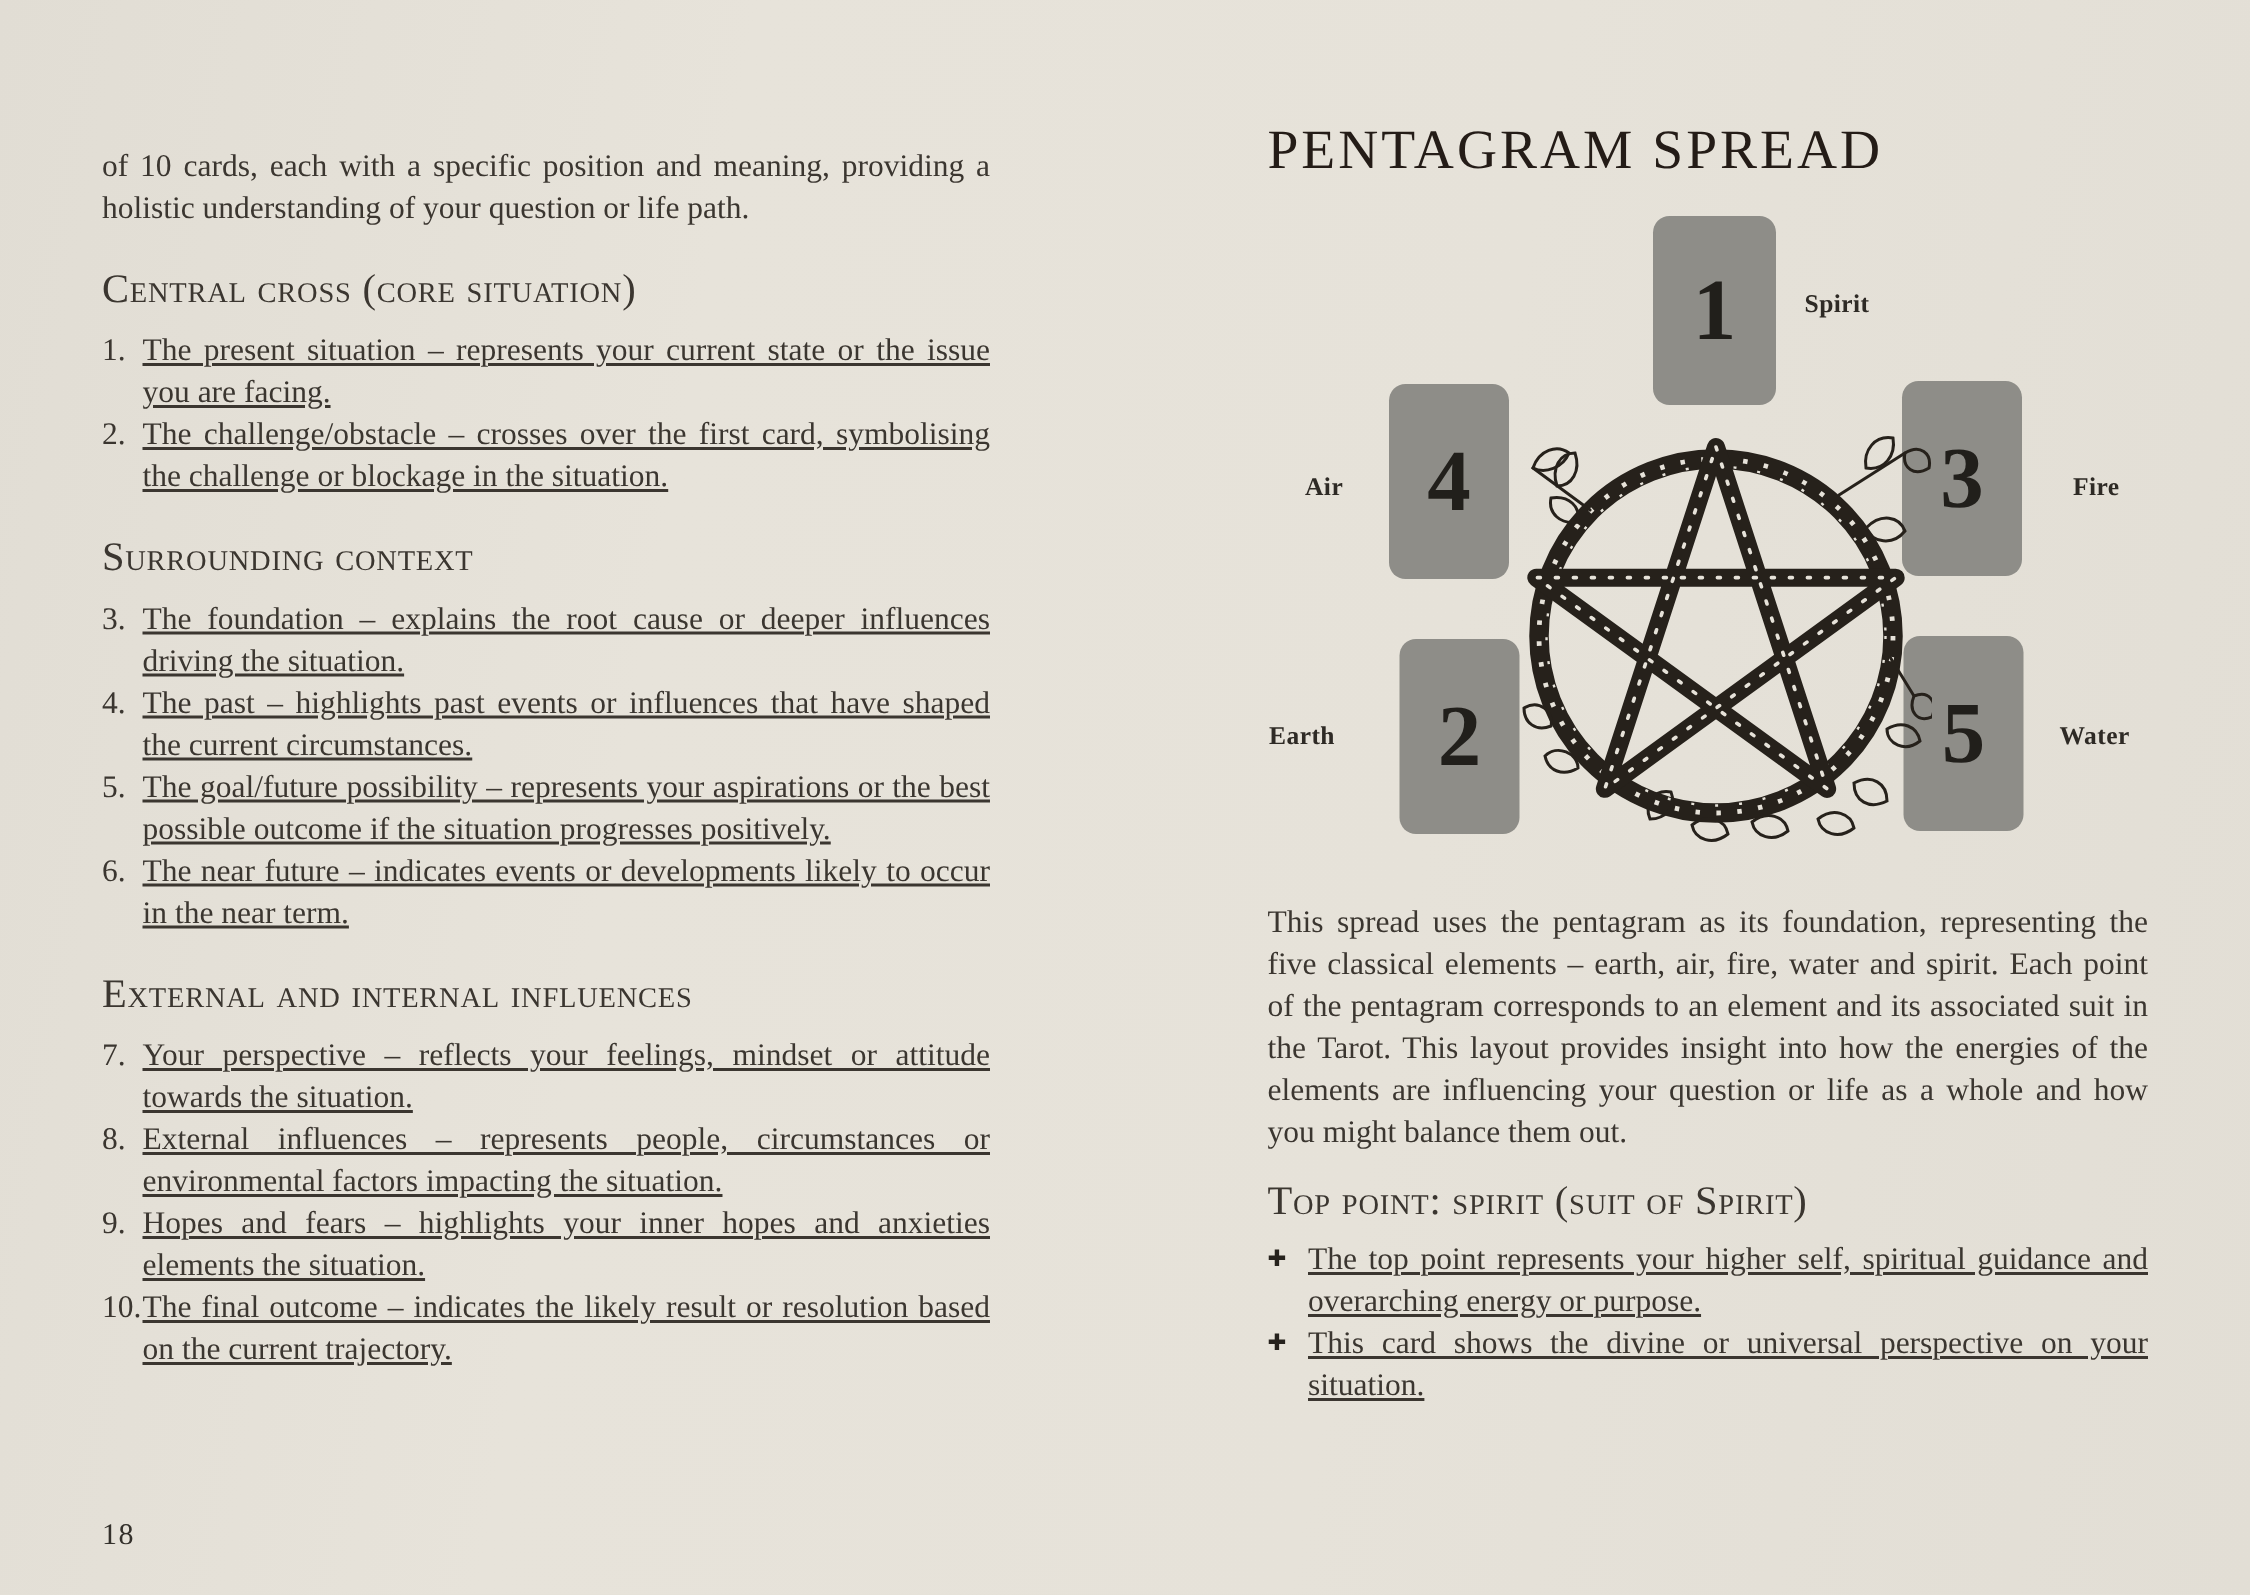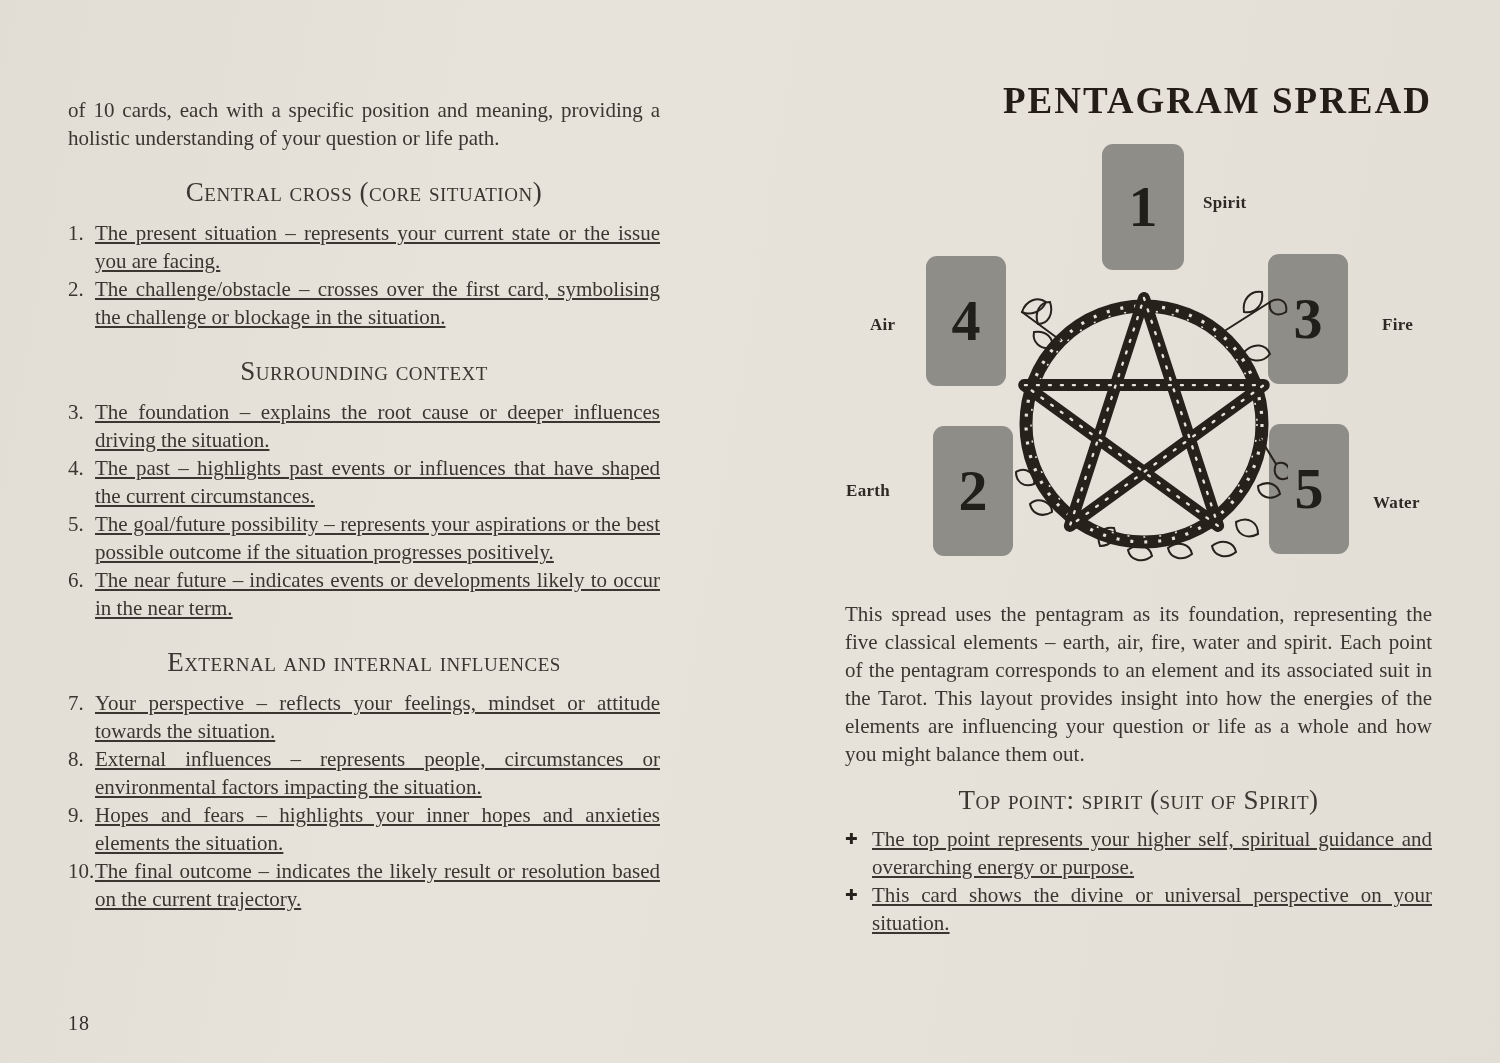--- a/index.html
+++ b/index.html
@@ -16,40 +16,40 @@
   }
   .page{position:relative;width:750px;height:1063px;box-sizing:border-box;}
   .page-left{padding:96px 90px 0 68px;}
   .page-right{padding:78px 68px 0 95px;}
 
   p,h1,h3,ol,ul{margin:0;padding:0;}
   .body-text{font-size:21px;line-height:28px;text-align:justify;color:#3b3630;}
 
   .shead{
     font-size:27px;line-height:32px;font-weight:400;
-    font-variant:small-caps;letter-spacing:.5px;color:#3b3630;text-align:center;
+    font-variant:small-caps;letter-spacing:.5px;color:#3b3630;
   }
   .page-left .shead{margin:24px 0 11px;}
   .page-right .shead{margin:16px 0 9px;}
   .intro{margin-bottom:12px;}
 
   ol.items{list-style:none;}
   ol.items li{display:flex;}
   .num{width:27px;flex:0 0 27px;line-height:28px;font-size:21px;}
   .txt{flex:1;text-decoration:underline;}
 
   .pagenum{
     position:absolute;bottom:28px;text-align:left;
     font-size:20px;letter-spacing:1px;color:#33302b;
   }
   .page-left .pagenum{left:68px;right:90px;}
   .page-right .pagenum{left:95px;right:68px;}
 
   .title{
-    text-align:right;font-size:37px;line-height:46px;font-weight:700;
+    text-align:left;font-size:37px;line-height:46px;font-weight:400;
     letter-spacing:2px;color:#241c17;
   }
 
   .diagram{position:relative;height:446px;margin:12px -68px 0 -95px;}
   .card{
     position:absolute;width:80px;height:130px;border-radius:11px;
     background:#8e8d88;display:flex;align-items:center;justify-content:center;
   }
   .card .cnum{
     font-size:58px;font-weight:700;color:#211f1b;line-height:1;
@@ -62,21 +62,21 @@
   .card-5{left:519px;top:288px;}
 
   .elabel{
     position:absolute;font-size:17px;font-weight:700;color:#2e2a25;
     letter-spacing:.3px;line-height:20px;
   }
   .lbl-spirit{left:453px;top:57px;}
   .lbl-air{left:120px;top:179px;}
   .lbl-fire{left:632px;top:179px;}
   .lbl-earth{left:96px;top:345px;}
-  .lbl-water{left:623px;top:345px;margin-top:12px;}
+  .lbl-water{left:623px;top:345px;}
 
   .pentagram{position:absolute;left:258px;top:142px;}
 
   ul.bullets{list-style:none;margin-top:4px;}
   ul.bullets li{display:flex;}
   .bullet{
     flex:0 0 27px;width:27px;font-size:15px;line-height:28px;
     color:#26221d;font-family:"DejaVu Sans", sans-serif;
   }
 </style>

